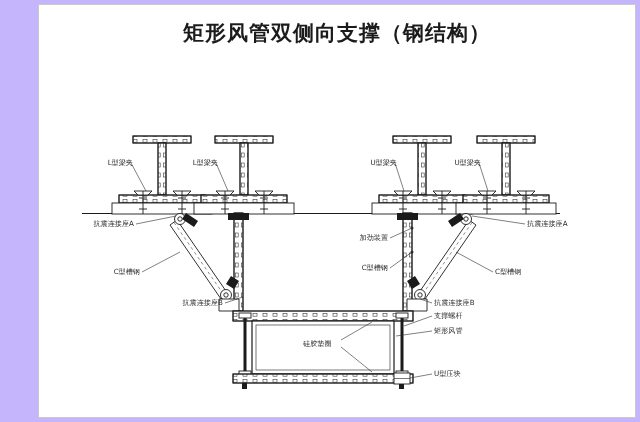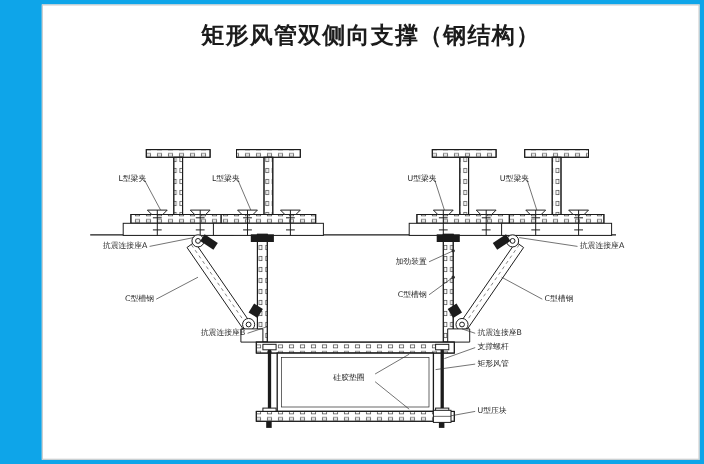--- a/index.html
+++ b/index.html
@@ -1,21 +1,21 @@
 <!DOCTYPE html>
 <html><head>
 <meta charset="utf-8">
 <style>
   html,body{margin:0;padding:0;}
   body{
     width:640px;height:422px;background:#ffffff;
     font-family:"Liberation Sans","DejaVu Sans",sans-serif;
     overflow:hidden;position:relative;
   }
-  #page{position:absolute;inset:0;background:#0ea5e9;}
+  #page{position:absolute;inset:0;background:#c4b5fd;}
   #frame{
     position:absolute;left:38px;top:4px;width:598px;height:414px;
     border:1px solid #c9c9c9;box-sizing:border-box;background:#fff;
   }
   #title{
     position:absolute;left:38px;top:16px;width:598px;
     text-align:center;font-size:21px;font-weight:bold;color:#1b1b1b;
     letter-spacing:1px;line-height:34px;white-space:nowrap;
   }
   svg#dwg{position:absolute;left:0;top:0;width:640px;height:422px;}

